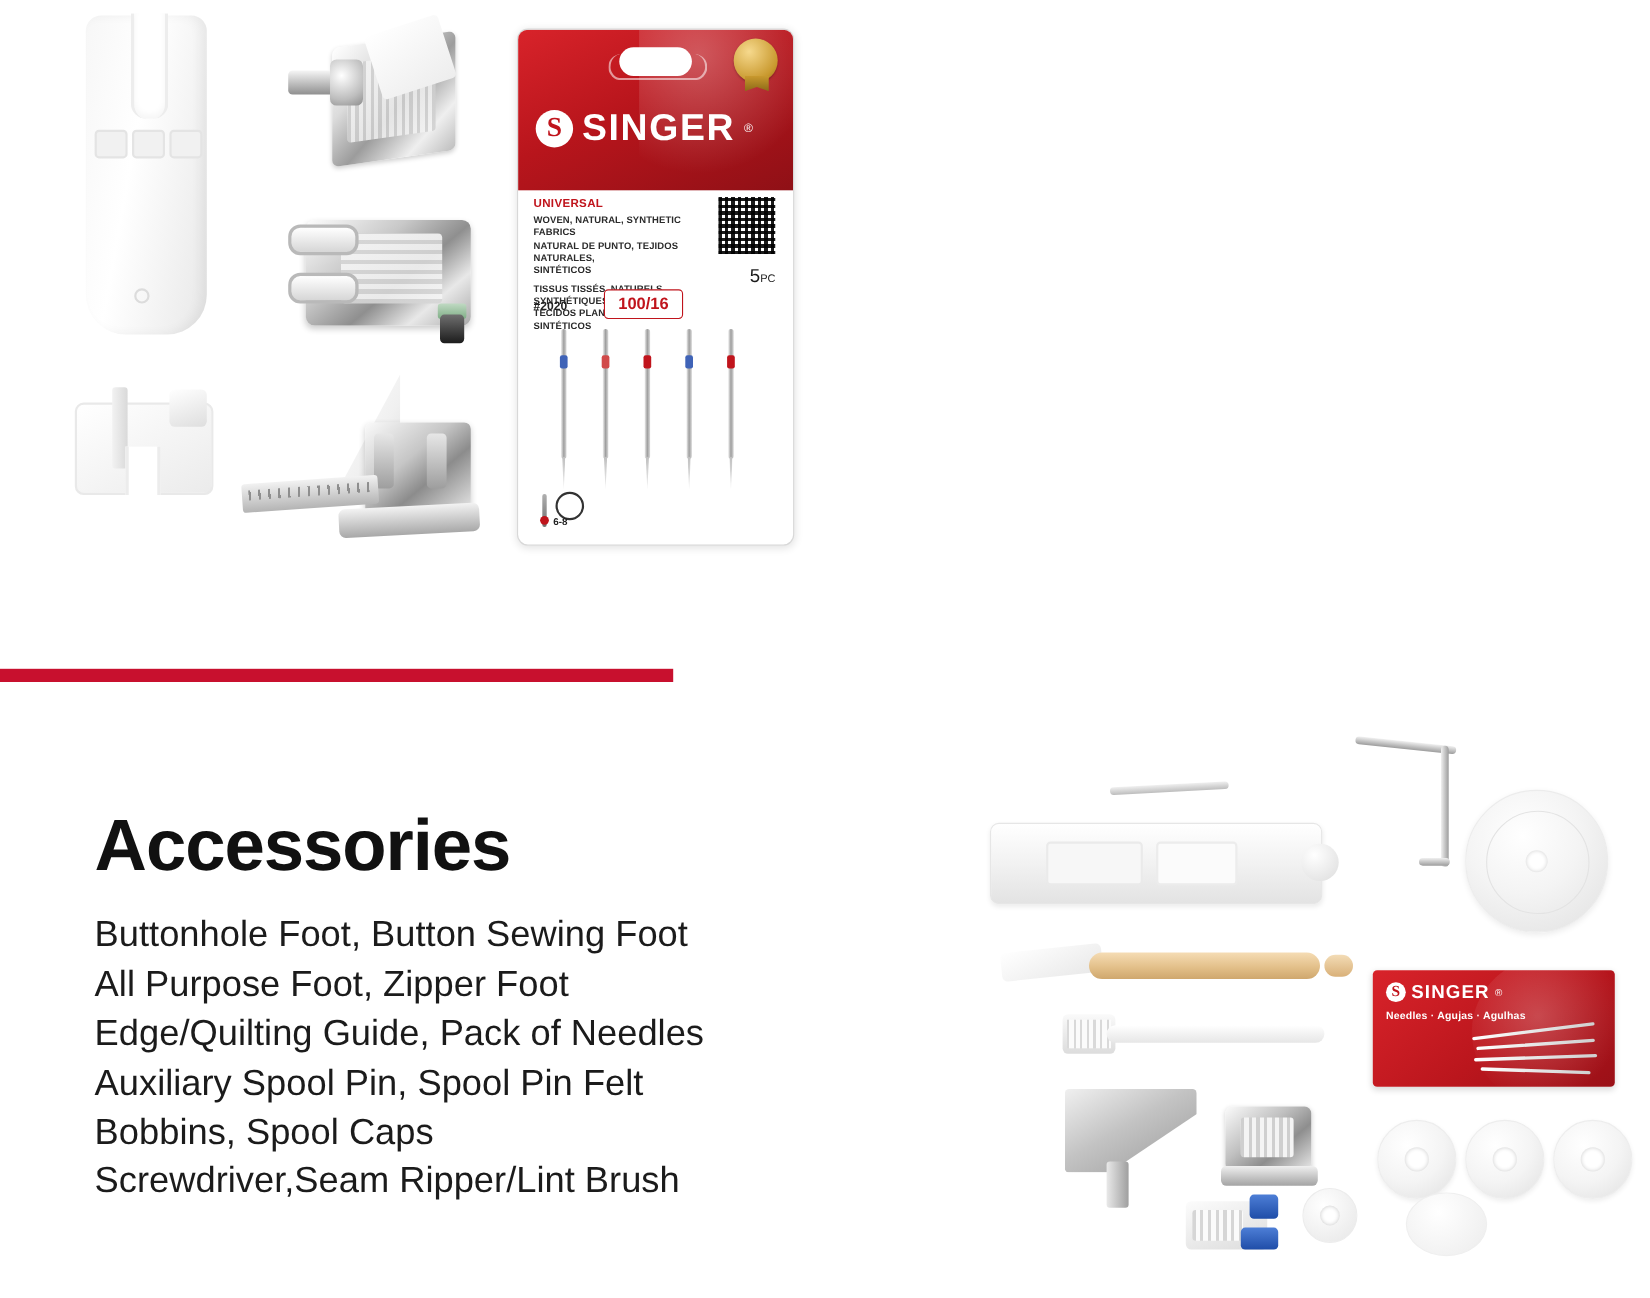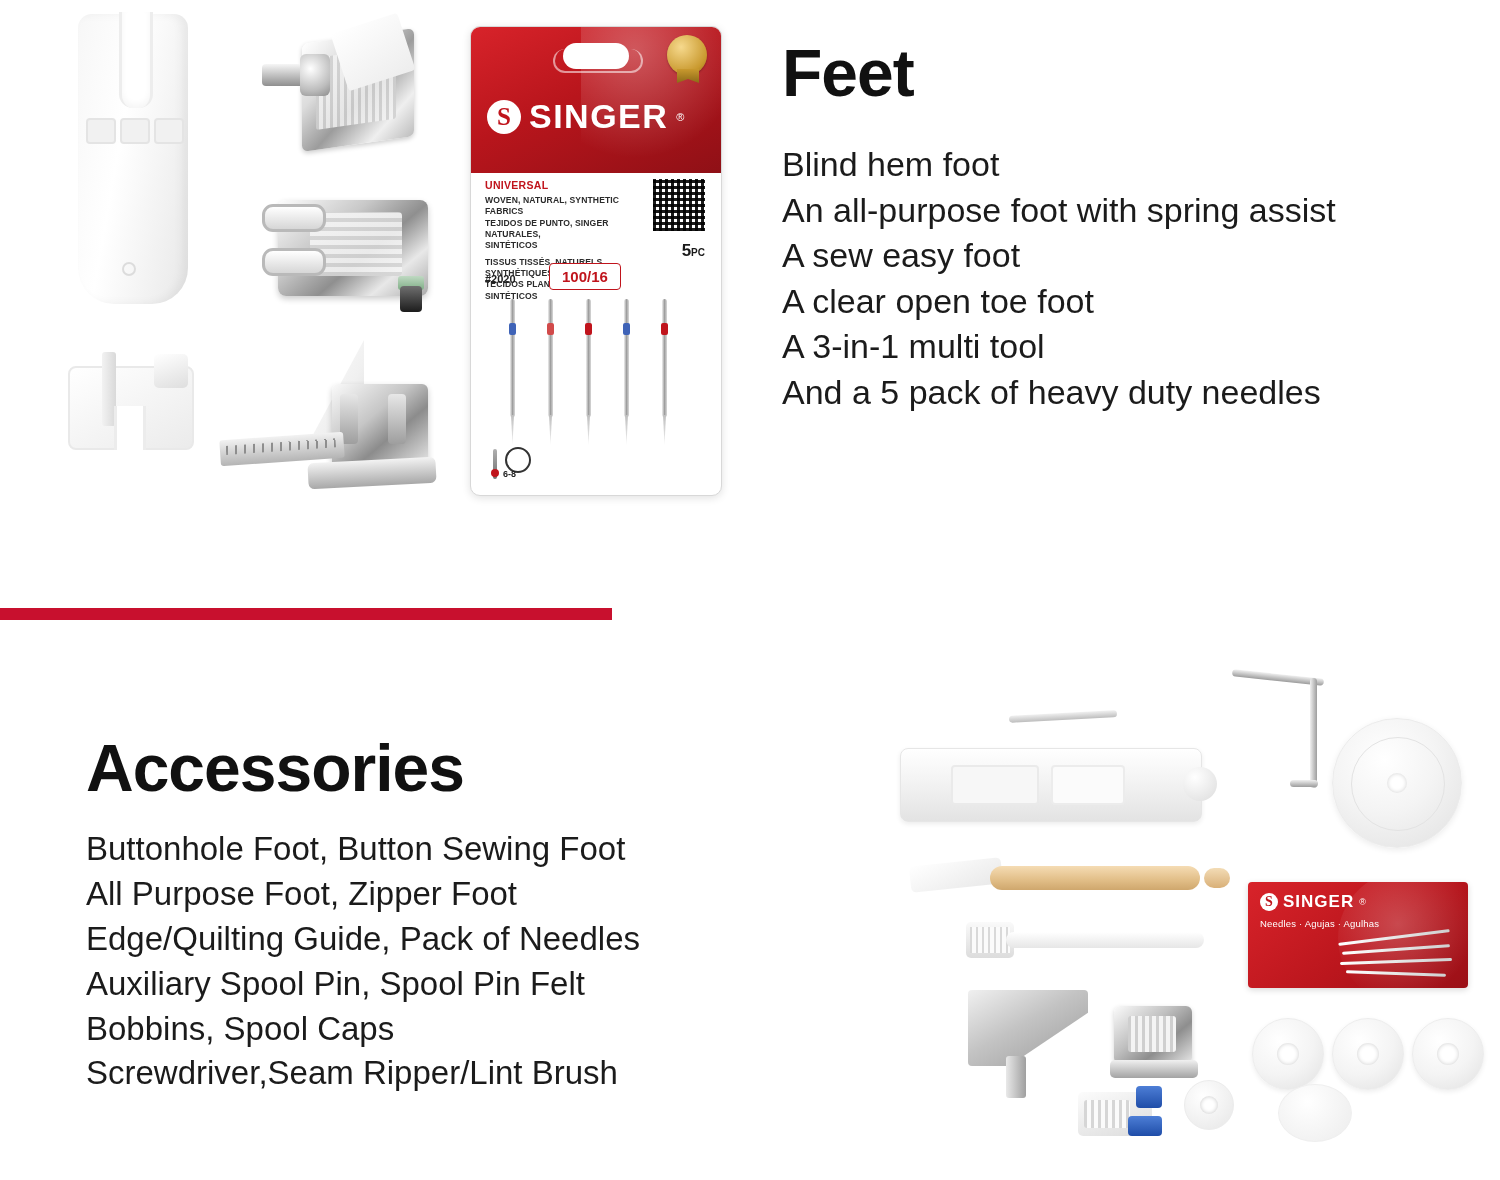--- a/index.html
+++ b/index.html
@@ -341,21 +341,21 @@
     position: absolute; right: 14px; top: 150px;
     width: 52px; height: 52px;
     background:
       repeating-linear-gradient(0deg,#1a1a1a 0 3px, #ffffff 3px 6px),
       repeating-linear-gradient(90deg,#1a1a1a 0 3px, #ffffff 3px 6px);
     background-blend-mode: multiply;
     border: 2px solid #ffffff;
   }
   #needle-pack .pc-label {
     position: absolute; right: 16px; top: 214px;
-    font-size: 17px; font-weight: 700; color: #1a1a1a; text-align: center;
+    font-size: 17px; font-weight: 400; color: #1a1a1a; text-align: center;
   }
   #needle-pack .pc-label small { font-size: 10px; }
   #needle-pack .code {
     position: absolute; left: 14px; top: 246px;
     font-size: 11px; font-weight: 700; color: #222;
   }
   #needle-pack .size-chip {
     position: absolute; left: 78px; top: 236px;
     padding: 4px 12px;
     border: 1.5px solid #c0141c;
@@ -663,21 +663,21 @@
     font-family: "Liberation Serif", serif;
     font-size: 14px; font-weight: 700;
     display: flex; align-items: center; justify-content: center;
   }
   #acc-needlepack .s-word {
     color: #fff; font-size: 17px; font-weight: 700; letter-spacing: 1px;
   }
   #acc-needlepack .sub {
     position: absolute; left: 12px; top: 36px;
     color: #ffffff;
-    font-size: 9.5px; font-weight: 400; letter-spacing: .2px;
+    font-size: 9.5px; font-weight: 700; letter-spacing: .2px;
   }
   #acc-needlepack .pins {
     position: absolute; right: 10px; bottom: 10px;
     width: 120px; height: 48px;
   }
   #acc-needlepack .pins i {
     position: absolute;
     display: block;
     height: 3px;
     background: linear-gradient(90deg,#ffffff,#cfcfcf);
@@ -819,21 +819,21 @@
 
       <div class="singer-logo">
         <span class="s-badge">S</span>
         <span class="s-word">SINGER</span>
         <span class="s-reg">®</span>
       </div>
 
       <div class="infoblock">
         <div class="info-universal">UNIVERSAL</div>
         <div class="info-line">WOVEN, NATURAL, SYNTHETIC FABRICS</div>
-        <div class="info-line">TEJIDOS DE PUNTO, SINGER NATURALES,</div>
+        <div class="info-line">NATURAL DE PUNTO, TEJIDOS NATURALES,</div>
         <div class="info-line">SINTÉTICOS</div>
         <div class="info-gap"></div>
         <div class="info-line">TISSUS TISSÉS, NATURELS, SYNTHÉTIQUES</div>
         <div class="info-line">TECIDOS PLANOS, NATURAIS E SINTÉTICOS</div>
       </div>
 
       <div class="qr"></div>
 
       <div class="pc-label">
         <span>5</span><small>PC</small>
@@ -872,29 +872,20 @@
 
       <div class="footer-icon">
         <div class="needle-sym"></div>
         <div class="red-dot"></div>
         <div class="circ"></div>
         <div class="rng">6-8</div>
       </div>
     </div>
   </div>
 
-  <div id="feet-text">
-    <h1 id="feet-title">Feet</h1>
-    <div class="feet-line">Blind hem foot</div>
-    <div class="feet-line">An all-purpose foot with spring assist</div>
-    <div class="feet-line">A sew easy foot</div>
-    <div class="feet-line">A clear open toe foot</div>
-    <div class="feet-line">A 3-in-1 multi tool</div>
-    <div class="feet-line">And a 5 pack of heavy duty needles</div>
-  </div>
 </section>
 
 <div id="divider"></div>
 
 <section id="acc-section">
 
   <div id="acc-text">
     <h1 id="acc-title">Accessories</h1>
     <div class="acc-line">Buttonhole Foot, Button Sewing Foot</div>
     <div class="acc-line">All Purpose Foot, Zipper Foot</div>

